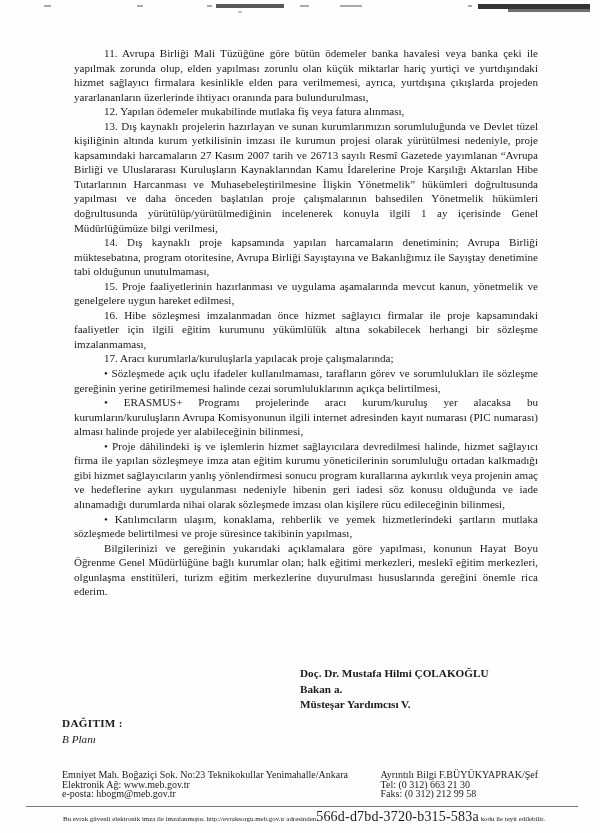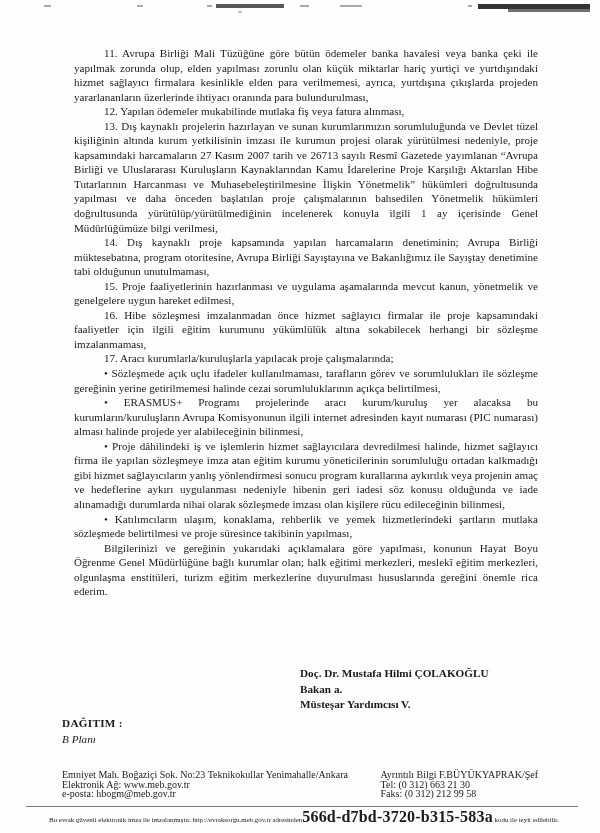--- a/index.html
+++ b/index.html
@@ -91,23 +91,22 @@
     position: absolute;
     left: 26px;
     top: 812px;
     width: 556px;
     font-size: 6.9px;
     line-height: 10px;
     text-align: center;
     white-space: nowrap;
   }
   .verify .code {
-    font-size: 16px;
+    font-size: 14px;
     letter-spacing: 0.2px;
-    font-weight: bold;
   }
 </style>
 </head>
 <body>
 
 <div id="page">
 
   <div class="scan-streak" style="left:478px; top:4px; width:112px; height:5px;"></div>
   <div class="scan-streak" style="left:508px; top:9px; width:82px; height:3px; opacity:0.6;"></div>
   <div class="scan-streak" style="left:216px; top:4px; width:68px; height:4px; opacity:0.7;"></div>

